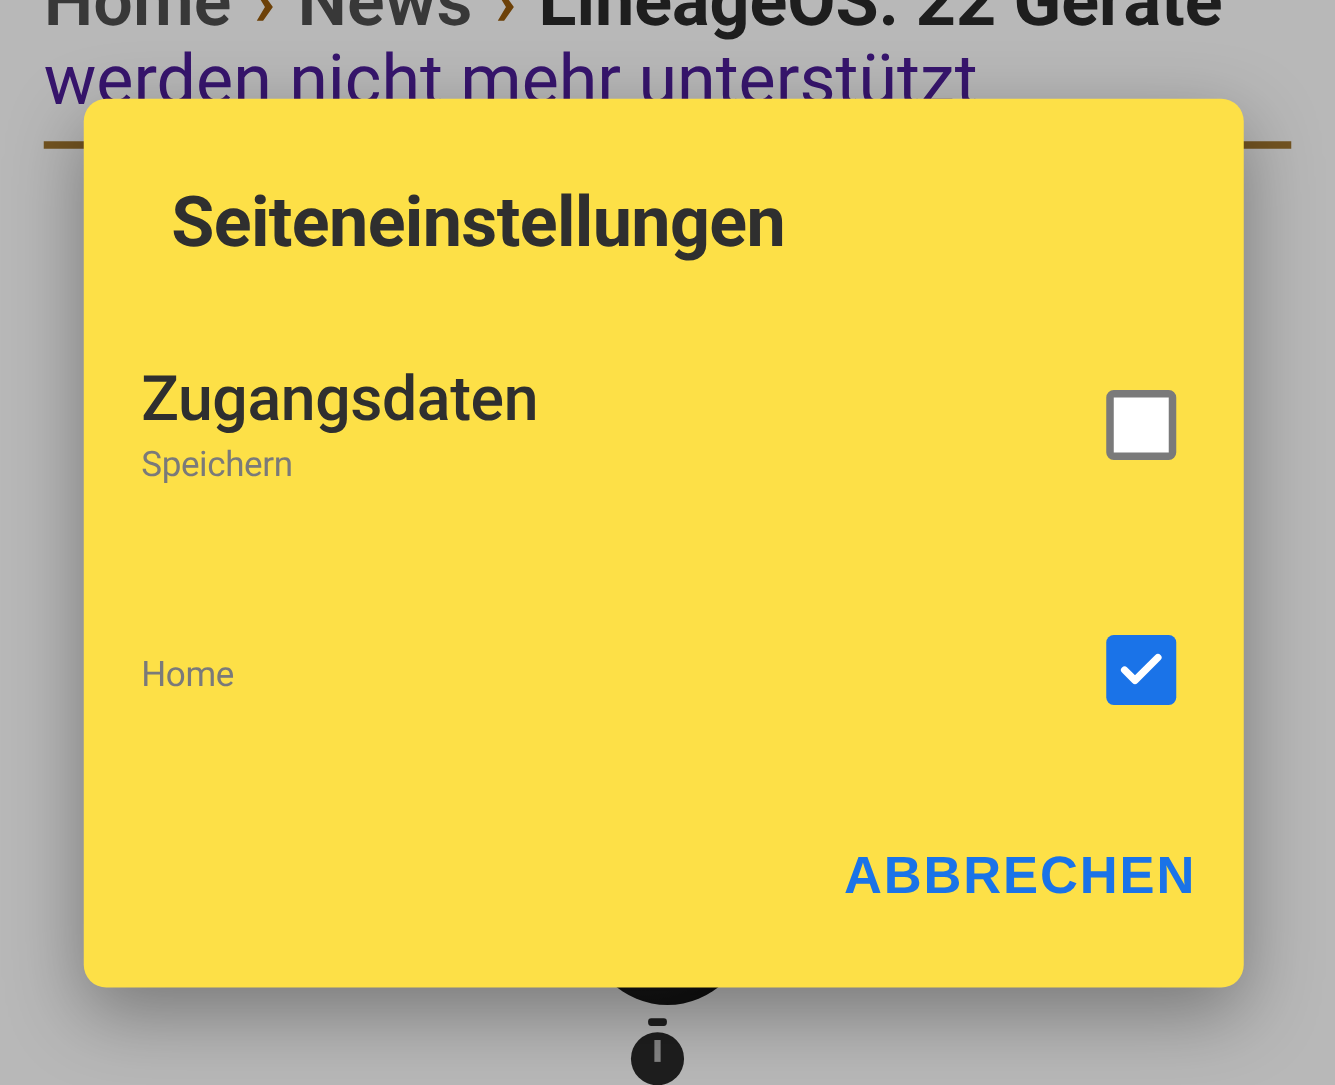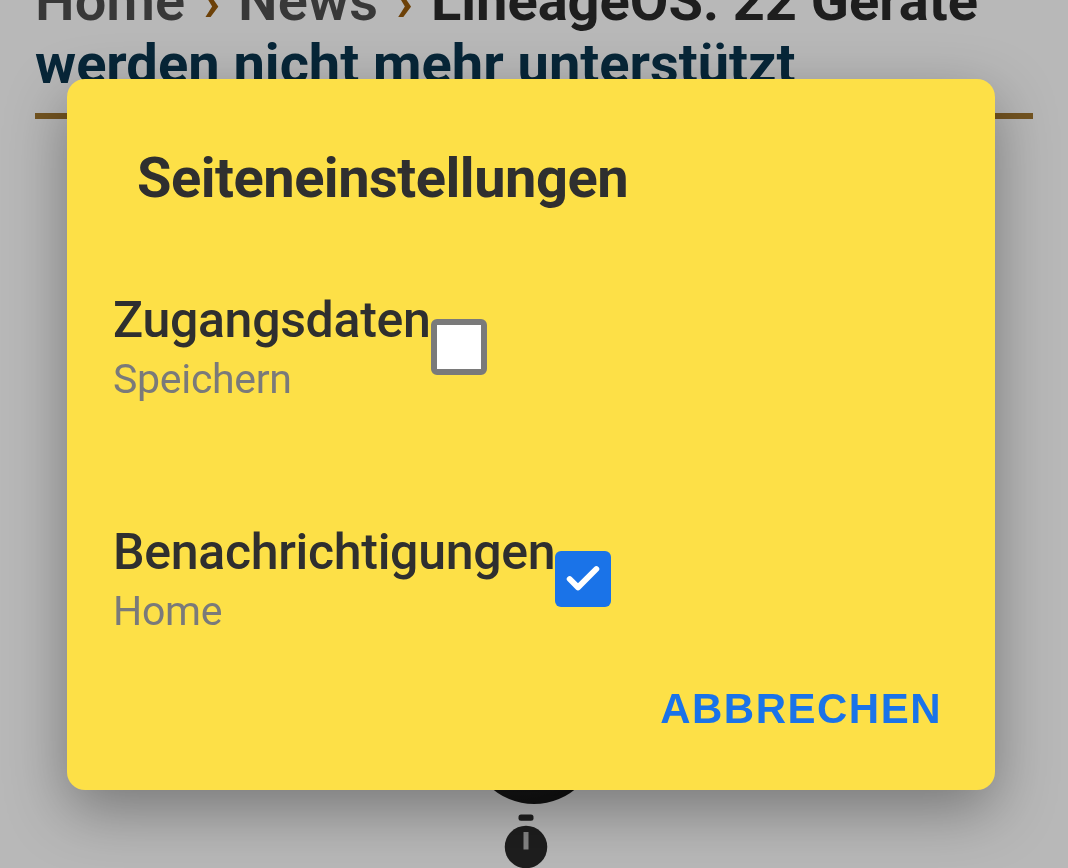--- a/index.html
+++ b/index.html
@@ -12,21 +12,21 @@
       padding: 0 35px;
       filter: brightness(0.72) grayscale(0.05);
     }
     .crumbs {
       display: flex; align-items: center; flex-wrap: wrap;
       font-size: 56px; font-weight: 700; color: #3a3a3a;
       line-height: 1.05; margin-top: -28px;
     }
     .crumbs .link { color: #6d6d6d; font-weight: 600; }
     .crumbs .sep { color: #d57e0a; padding: 0 18px; font-weight: 700; }
-    .headline { font-size: 56px; font-weight: 700; color: #0c4a6e; line-height: 1.25; margin-top: -2px; }
+    .headline { font-size: 56px; font-weight: 400; color: #6d28d9; line-height: 1.25; margin-top: -2px; }
     .rule { height: 6px; width: 100%; background: #e1a23a; margin-top: 14px; }
 
     .avatar {
       width: 130px; height: 130px; border-radius: 50%;
       background: radial-gradient(circle at 35% 30%, #7c7c7c 0%, #2b2b2b 60%, #111 100%);
       margin: 555px auto 0;
     }
     .readtime {
       display: flex; align-items: center; justify-content: center;
       margin-top: 8px; color: #3a3a3a; font-size: 46px; font-weight: 600;
@@ -44,42 +44,42 @@
       box-shadow: 0 20px 60px rgba(0,0,0,0.35);
       display: flex; flex-direction: column;
     }
     .dialog-title {
       font-size: 56px; font-weight: 700; color: #2f2f2f;
       letter-spacing: -0.5px;
       padding: 66px 70px 40px;
     }
     .options { flex: 1; padding: 0 46px; }
     .opt-row {
-      display: flex; align-items: center; justify-content: flex-start;
+      display: flex; align-items: center; justify-content: space-between;
       padding: 40px 0 40px 0;
     }
     .opt-texts { display: flex; flex-direction: column; }
     .opt-title { font-size: 50px; font-weight: 500; color: #2f2f2f; letter-spacing: -0.3px; }
-    .opt-sub { font-size: 41px; color: #7a7a7a; margin-top: 6px; letter-spacing: -0.3px;}
+    .opt-sub { font-size: 28px; color: #7a7a7a; margin-top: 6px; letter-spacing: -0.3px;}
 
     .opt-gap { height: 40px; }
 
     .chk {
       width: 56px; height: 56px; border-radius: 6px;
       display: inline-flex; align-items: center; justify-content: center;
       margin-right: 8px;
     }
     .chk.unchecked { border: 6px solid #7a7a7a; background: #fff; }
     .chk.checked { background: #1a73e8; }
     .chk.checked svg { display: block; }
     .chk svg { display: none; }
 
     .actions {
       display: flex; justify-content: flex-end; gap: 68px;
-      padding: 0 47px 56px 0;
+      padding: 0 32px 56px 0;
     }
     .btn {
       background: transparent; border: none; cursor: pointer;
       color: #1a73e8; font-size: 42px; font-weight: 700;
       letter-spacing: 1.5px;
       padding: 10px 6px;
     }
   </style>
 </head>
 <body>
@@ -119,21 +119,20 @@
       </div>
       <span class="chk unchecked">
         
       </span>
     </div>
 
     <div class="opt-gap"></div>
 
     <div class="opt-row">
       <div class="opt-texts">
-        <div class="opt-title">Benachrichtigungen</div>
         <div class="opt-sub">Home</div>
       </div>
       <span class="chk checked">
         <svg width="40" height="40" viewBox="0 0 24 24">
           <path d="M20 6L9 17l-5-5" stroke="#fff" stroke-width="3.5" fill="none" stroke-linecap="round" stroke-linejoin="round"></path>
         </svg>
       </span>
     </div>
 
   </div>

